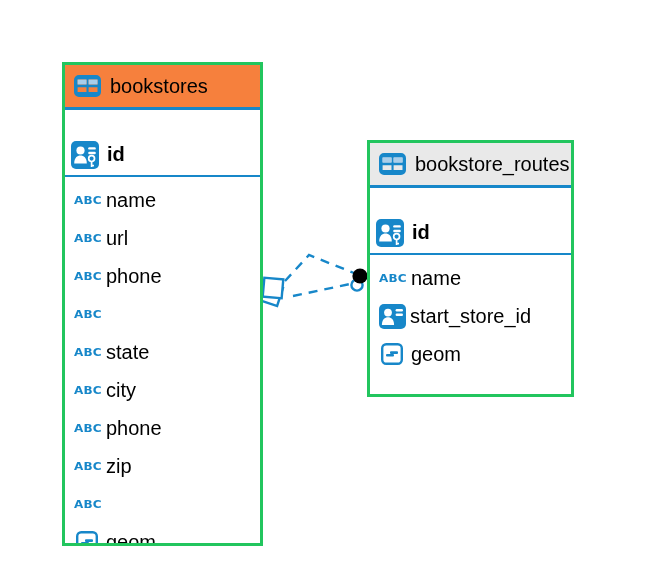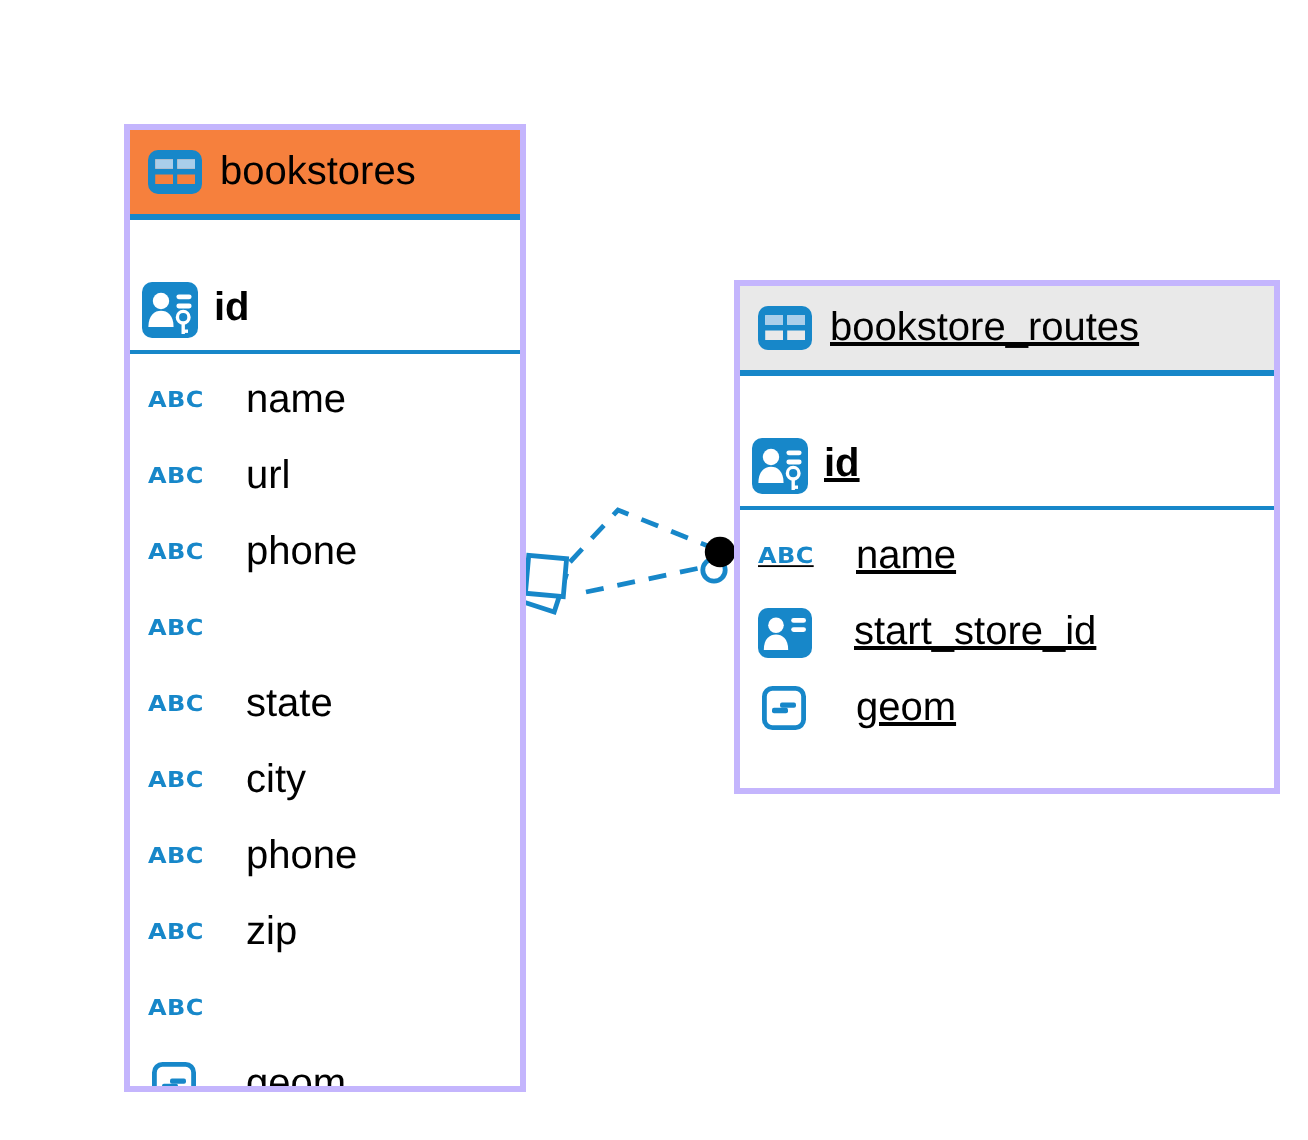--- a/index.html
+++ b/index.html
@@ -6,38 +6,38 @@
   body{
     width:654px;height:570px;position:relative;overflow:hidden;
     background:#ffffff;color:#000;
     font-family:"Liberation Sans",sans-serif;
   }
   .canvas{position:absolute;inset:0;}
   .relation-layer{position:absolute;left:0;top:0;width:654px;height:570px;pointer-events:none;}
 
   .table{
     position:absolute;background:#fff;box-sizing:border-box;
-    border:3px solid #c4b5fd;overflow:hidden;
+    border:3px solid #22c55e;overflow:hidden;
   }
   #t-bookstores{left:62px;top:62px;width:201px;height:484px;}
-  #t-routes{left:367px;top:140px;width:273px;height:257px;text-decoration:underline;}
+  #t-routes{left:367px;top:140px;width:207px;height:257px;}
 
   .thead{
     display:flex;align-items:center;gap:9px;height:42px;padding:0 9px;
     border-bottom:3px solid #1787C9;font-size:20px;
   }
   .thead.orange{background:#F6803D;}
   .thead.gray{background:#E9E9E9;}
 
   .pkrow{
     display:flex;align-items:center;gap:8px;height:41px;padding:0 6px;
     border-bottom:2px solid #1787C9;font-size:20px;font-weight:700;margin-top:24px;
   }
   .tbody{padding:4px 0 0 0;}
-  .row{display:flex;align-items:center;gap:21px;height:38px;padding:0 9px;font-size:20px;}
+  .row{display:flex;align-items:center;gap:4px;height:38px;padding:0 9px;font-size:20px;}
   #t-routes .row{height:38px;}
 
   .ic{flex:none;display:block;}
   .abc{
     flex:none;width:28px;font-size:12px;font-weight:800;color:#1787C9;
     letter-spacing:0.2px;font-family:"DejaVu Sans",sans-serif;
     transform:scaleY(0.92);
   }
   .lbl{white-space:nowrap;}
 </style>

